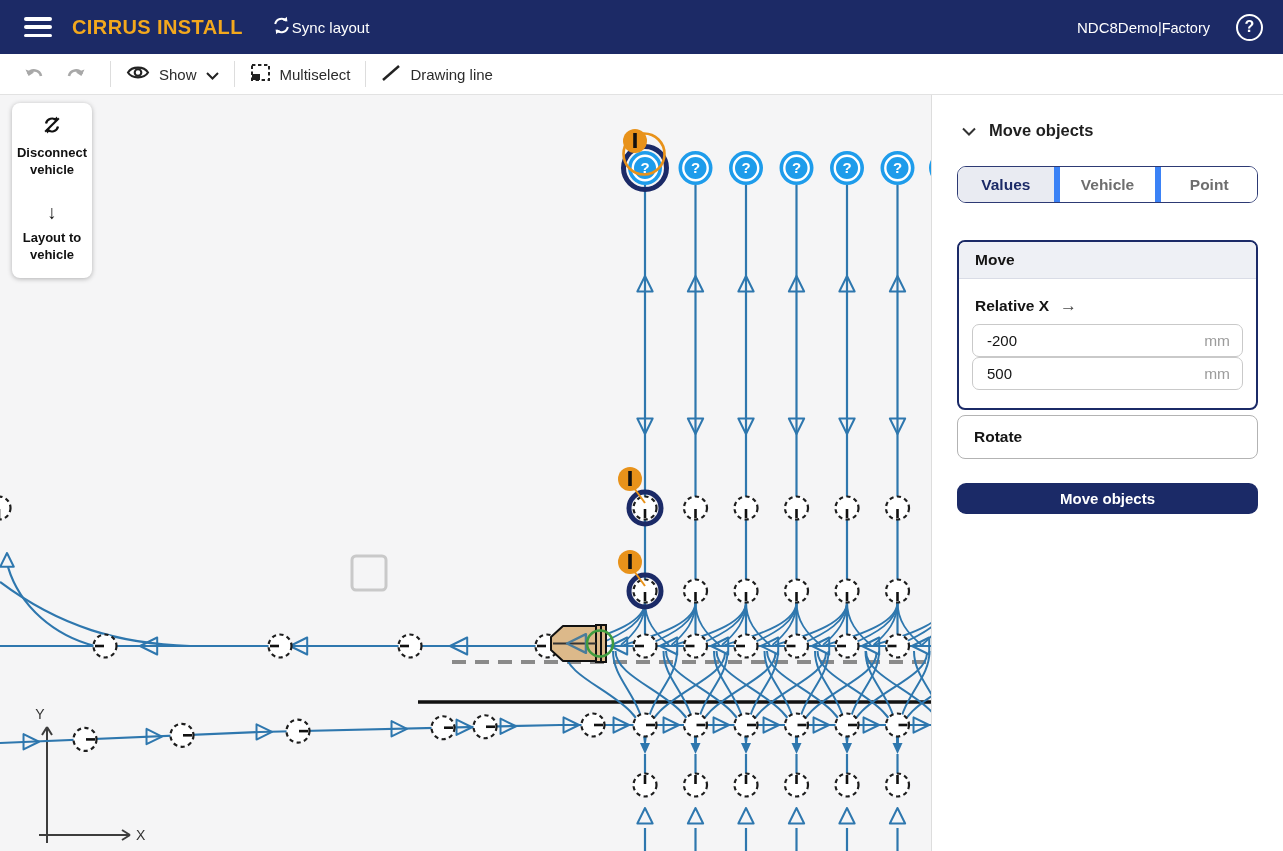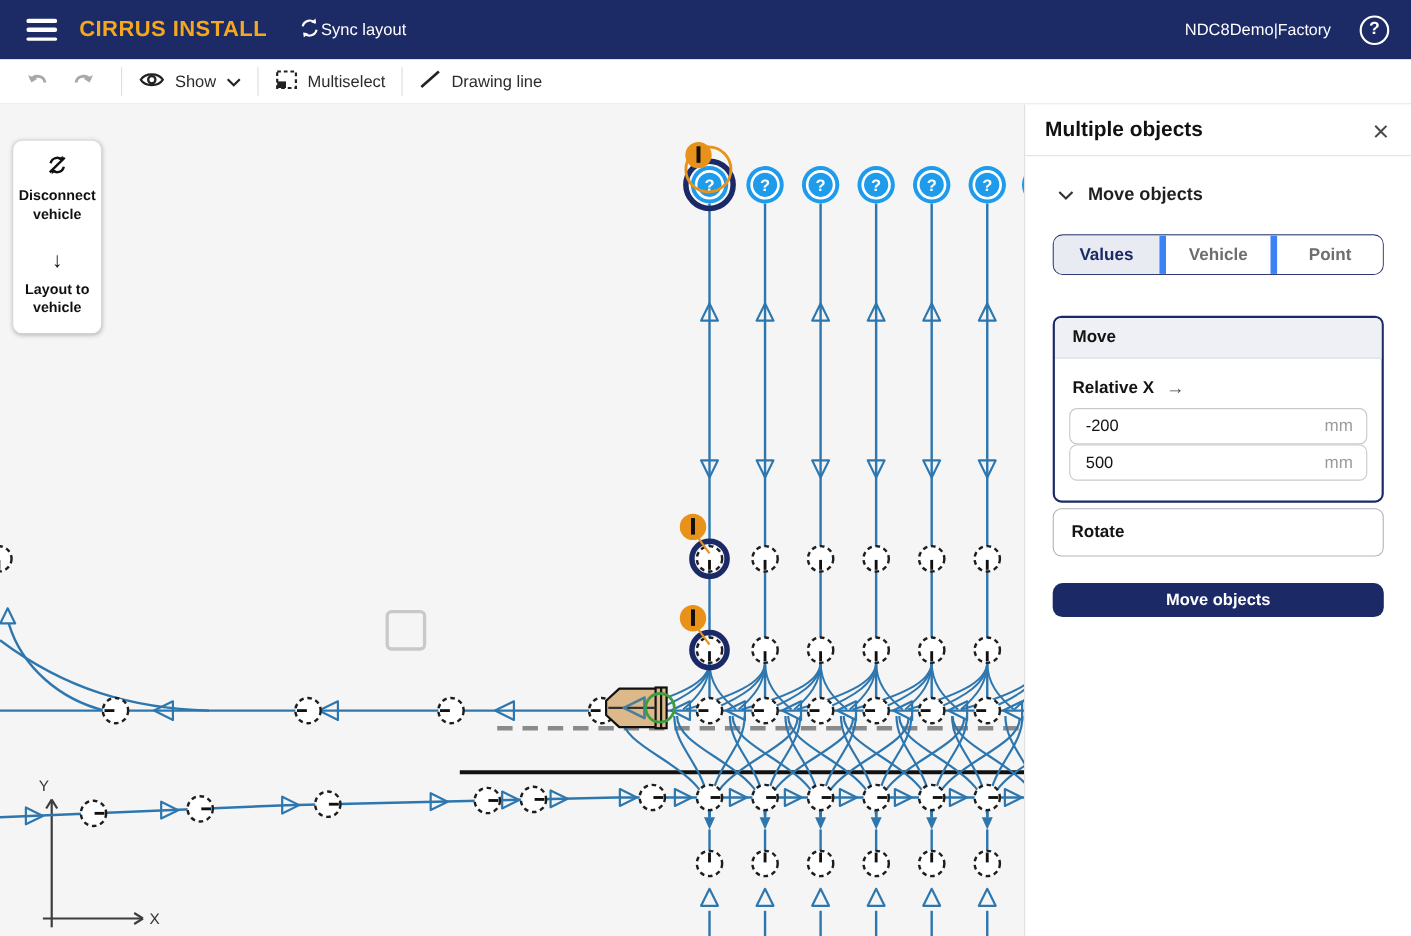--- a/index.html
+++ b/index.html
@@ -25,21 +25,21 @@
     align-items:center; color:#2b2b2b; font-size:15px; }
   .tool { display:flex; align-items:center; gap:9px; padding:0 15px; height:100%; cursor:pointer; }
   .tool.history { gap:18px; padding:0 24px; }
   .tdivider { width:1px; height:26px; background:#ddd; }
 
   
   .main { display:flex; height:756px; }
   .canvas { position:relative; width:931px; height:756px; background:#f5f5f6; overflow:hidden; }
   #layout-svg { position:absolute; left:0; top:0; }
 
-  .float-card { position:absolute; left:12px; top:33px; width:80px; background:#fff; border-radius:8px;
+  .float-card { position:absolute; left:12px; top:8px; width:80px; background:#fff; border-radius:8px;
     box-shadow:0 1px 5px rgba(0,0,0,.28); padding:12px 4px 14px; display:flex; flex-direction:column;
     align-items:center; z-index:2; }
   .fc-btn { display:flex; flex-direction:column; align-items:center; gap:5px; font-size:13px;
     font-weight:bold; color:#111; text-align:center; line-height:1.3; cursor:pointer; }
   .fc-btn + .fc-btn { margin-top:22px; }
   .fc-arrow { font-size:19px; font-weight:normal; }
 
   
   .panel { width:352px; background:#fff; border-left:1px solid #ddd; display:flex; flex-direction:column; }
   .panel-header { display:flex; align-items:center; justify-content:space-between;
@@ -557,24 +557,20 @@
         <span>Disconnect vehicle</span>
       </div>
       <div class="fc-btn">
         <span class="fc-arrow">↓</span>
         <span>Layout to vehicle</span>
       </div>
     </div>
   </div>
 
   <div class="panel">
-    <div class="panel-header">
-      <div class="panel-title">Multiple objects</div>
-      <div class="close-x">×</div>
-    </div>
     <div class="section-row">
       <span>
         <svg width="14" height="9" viewBox="0 0 14 9">
             <polyline points="1,1.5 7,7.5 13,1.5" fill="none" stroke="#333" stroke-width="2"></polyline>
           </svg>
       </span>
       <span>Move objects</span>
     </div>
 
     <div class="tabs">

